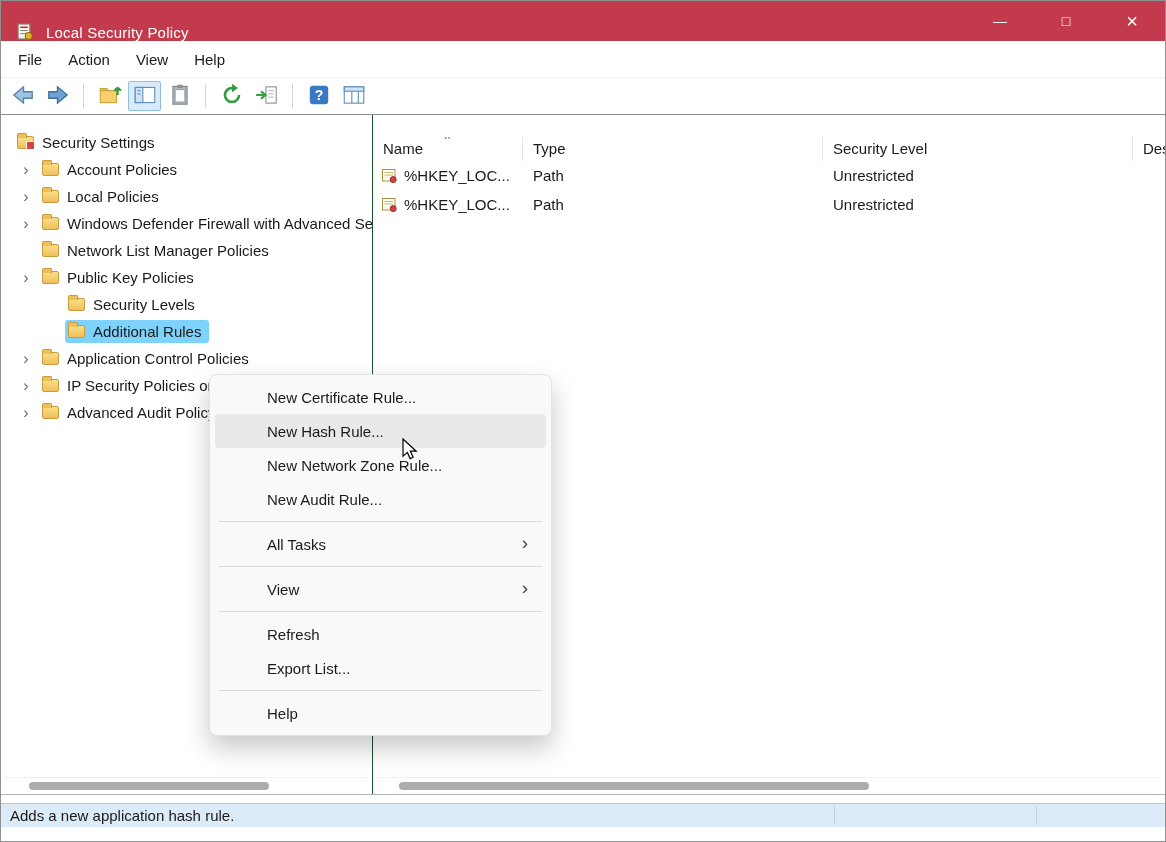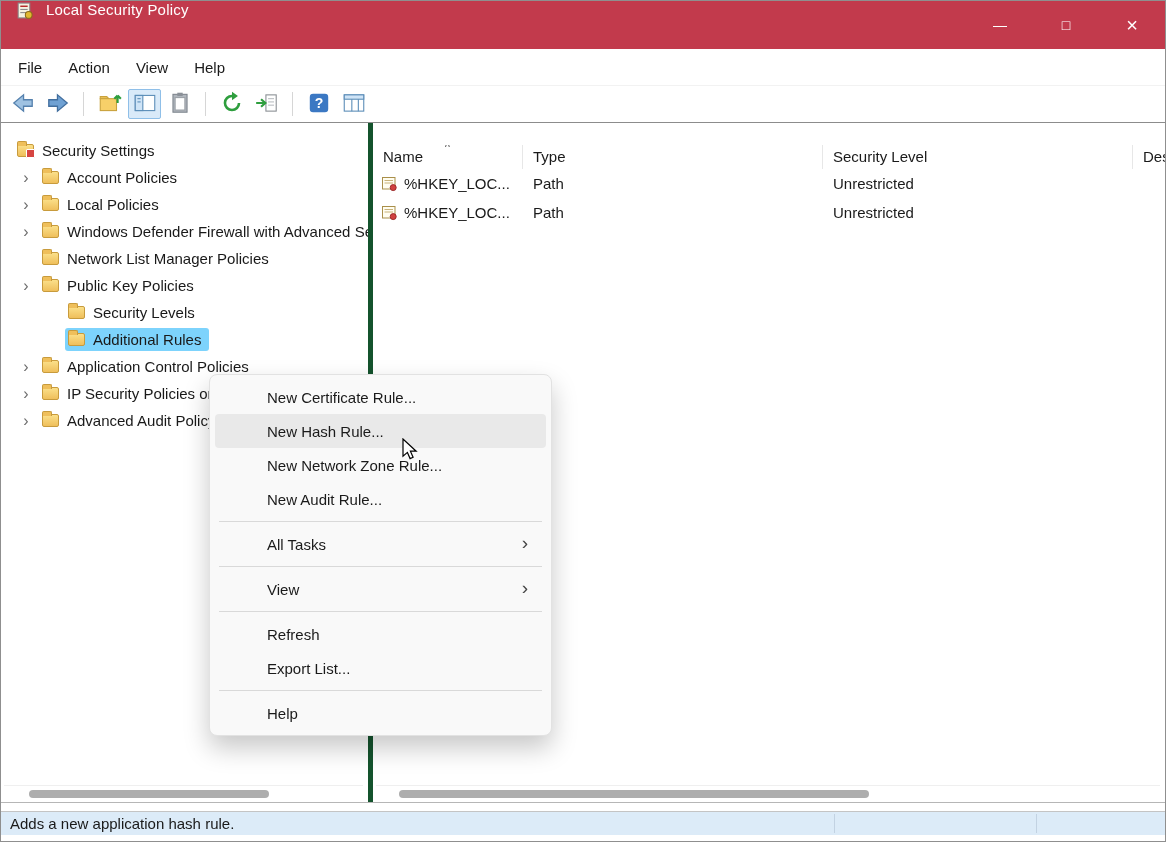--- a/index.html
+++ b/index.html
@@ -1,41 +1,41 @@
 <!DOCTYPE html>
 <html><head>
 <meta charset="utf-8">
 <style>
   *{box-sizing:border-box;margin:0;padding:0}
   body{margin:0;background:#fff;font-family:"Liberation Sans",sans-serif}
   .window{width:1166px;height:842px;background:#fff;border:1px solid #8F8F8F;position:relative;overflow:hidden}
 
   
-  .titlebar{height:48px;background:#C23A4C;display:flex;align-items:flex-start;color:#fff}
+  .titlebar{height:40px;background:#C23A4C;display:flex;align-items:flex-end;color:#fff}
   .app-icon{margin:0 12px 0 14px;display:flex}
   .title{font-size:15px;letter-spacing:.2px}
   .win-controls{margin-left:auto;display:flex;height:100%}
   .win-btn{width:66px;height:100%;display:flex;align-items:center;justify-content:center;color:#fff;background:transparent;border:none;font-family:inherit}
   .win-btn.min{font-size:14px}
   .win-btn.max{font-size:14px}
   .win-btn.close{font-size:20px}
 
   
   .menubar{height:37px;display:flex;align-items:center;padding-left:4px;font-size:15px;color:#1a1a1a;border-bottom:1px solid #F2F2F2}
   .menu-item{padding:7px 13px;cursor:default}
 
   
   .toolbar{height:37px;display:flex;align-items:center;padding-left:5px;border-bottom:1px solid #8C8C8C;gap:2px}
   .tb-btn{width:33px;height:30px;display:flex;align-items:center;justify-content:center;border:1px solid transparent;background:transparent;border-radius:2px}
   .tb-btn.active{background:#D9EAF9;border-color:#8FBFE8}
   .tb-sep{width:1px;height:24px;background:#D6D6D6;margin:0 7px}
 
   
   .main{display:flex;height:680px;border-bottom:1px solid #B6B6B6;background:#fff}
-  .tree-pane{width:372px;border-right:5px solid #14532d;position:relative;padding-top:14px;overflow:hidden}
+  .tree-pane{width:372px;border-right:1px solid #14532d;position:relative;padding-top:14px;overflow:hidden}
   .list-pane{flex:1;position:relative;overflow:hidden}
 
   
   .tree-item{display:flex;align-items:center;height:27px;font-size:15px;color:#191919;white-space:nowrap;cursor:default}
   .chev{width:26px;text-align:center;font-size:16px;color:#6e6e6e;flex:none;line-height:1}
   .chev.collapsed::before{content:"\203A"}
   .chev.expanded::before{content:"\203A";display:inline-block;transform:rotate(90deg);color:#3c3c3c}
   .chev.none::before{content:""}
   .lvl0{padding-left:13px}
   .lvl1{padding-left:12px}

